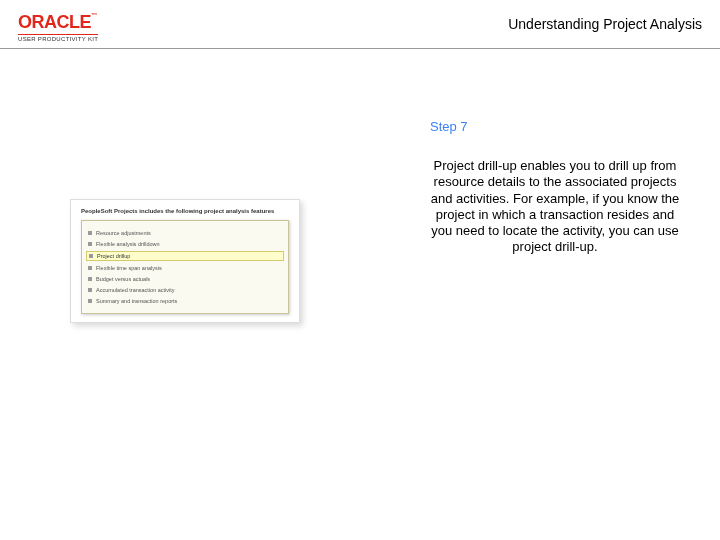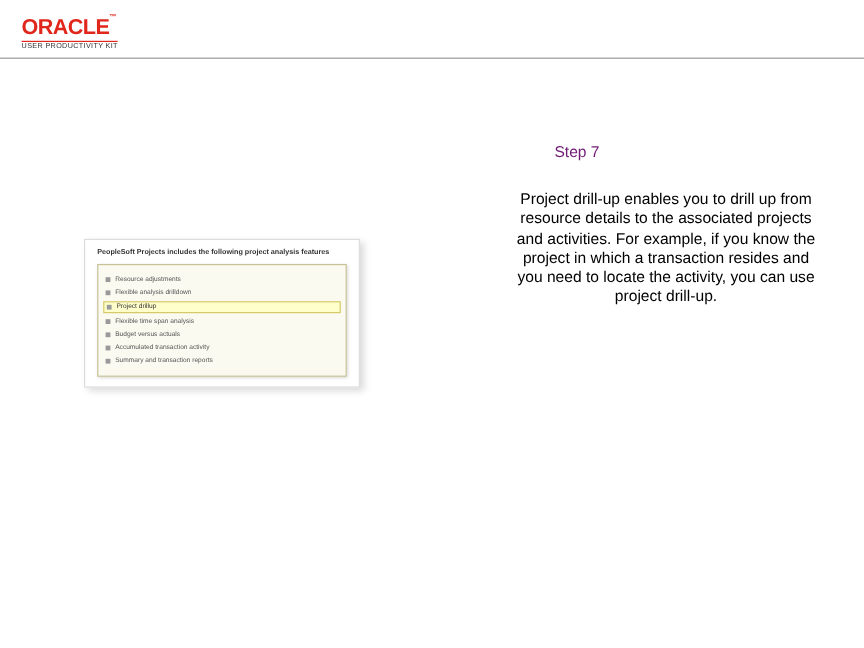--- a/index.html
+++ b/index.html
@@ -86,41 +86,41 @@
     width: 4px; height: 4px; background: #999;
     margin-right: 4px; flex-shrink: 0;
     align-self: center;
   }
   .right-col {
     width: 260px;
     padding-left: 10px;
   }
   .step-label {
     font-size: 13px;
-    color: #701a75;
+    color: #3b82f6;
     margin-bottom: 24px;
-    margin-left: 32px;
   }
   .body-text {
     font-size: 13px;
     color: #000;
     line-height: 1.25;
     text-align: center;
   }
 </style>
 </head>
 <body>
 
 <div class="header">
   <div class="logo-block">
     <div class="oracle-logo">
       <span>ORACLE</span><span class="oracle-tm">™</span>
     </div>
     <div class="upk-text">USER PRODUCTIVITY KIT</div>
   </div>
+  <div class="page-title">Understanding Project Analysis</div>
 </div>
 
 <div class="content">
   <div class="left-col">
     <div class="slide-img">
       <div class="slide-title">PeopleSoft Projects includes the following project analysis features</div>
       <div class="slide-box">
         <div class="slide-item">
             <span class="bullet"></span>
             <span>Resource adjustments</span>

